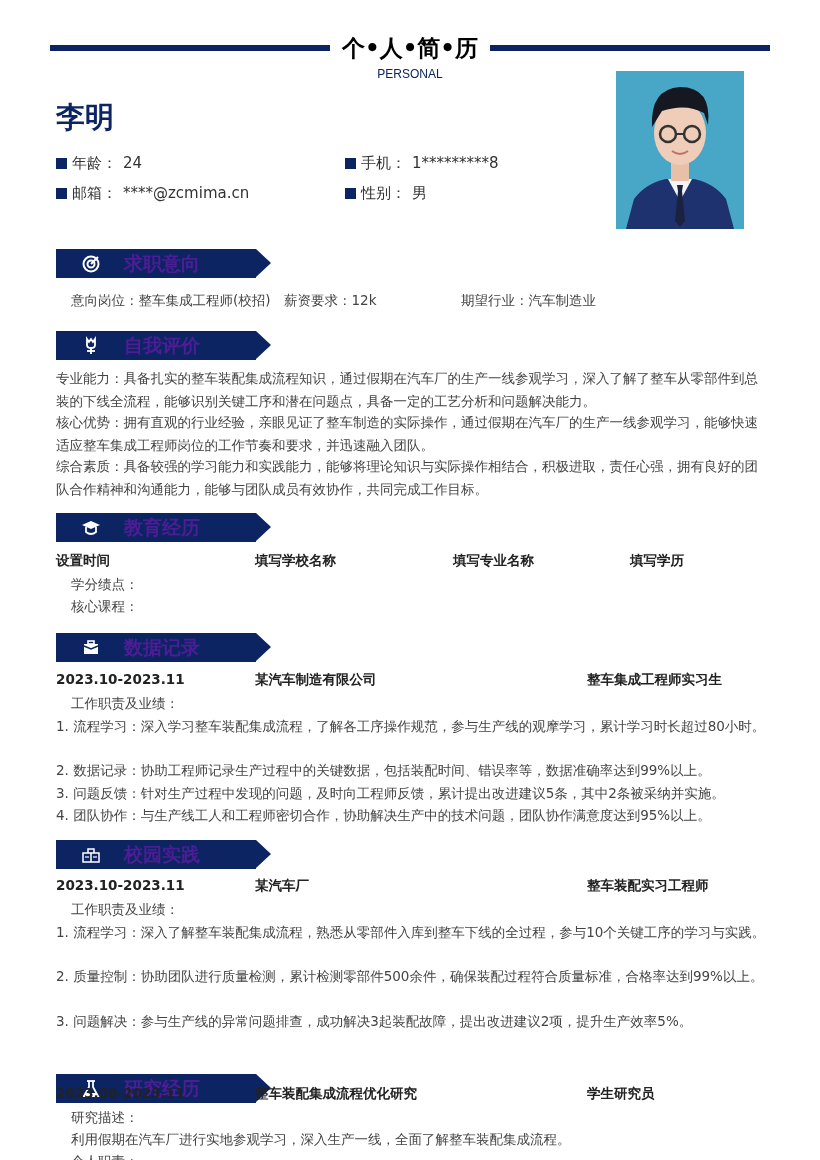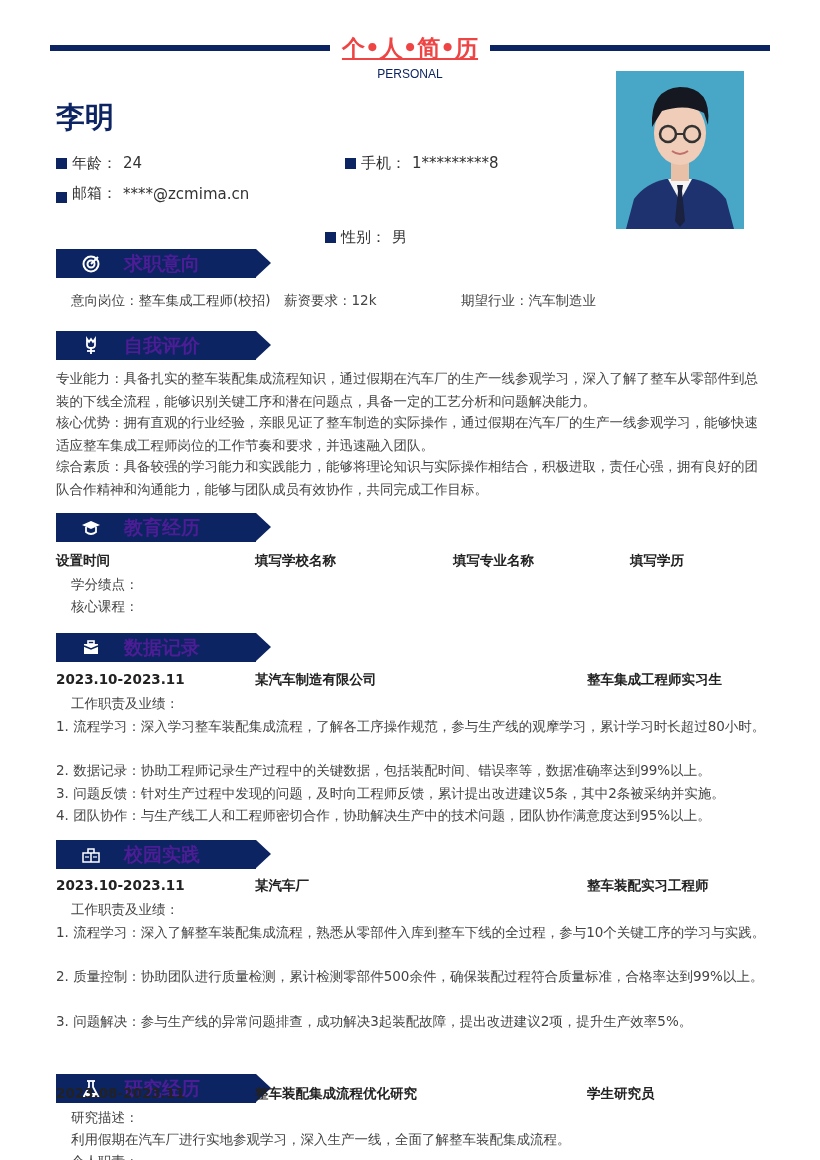--- a/index.html
+++ b/index.html
@@ -3,21 +3,21 @@
 <meta charset="utf-8">
 <style>
   * { margin: 0; padding: 0; box-sizing: border-box; }
   html, body { width: 820px; height: 1160px; overflow: hidden; background: #ffffff; }
   body { font-family: "DejaVu Sans", "Liberation Sans", sans-serif; color: #333; position: relative; }
 
   .title-row { position: absolute; top: 33px; left: 50px; width: 720px; height: 30px; }
   .title-line { position: absolute; top: 12px; height: 6px; background: #0c2462; }
   .title-line.left { left: 0; width: 280px; }
   .title-line.right { left: 440px; width: 280px; }
-  .title-text { position: absolute; left: 280px; width: 160px; top: 0; text-align: center; font-size: 23px; font-weight: bold; color: #ef4444; letter-spacing: 0px; line-height: 30px; text-decoration: underline; }
+  .title-text { position: absolute; left: 280px; width: 160px; top: 0; text-align: center; font-size: 23px; font-weight: bold; color: #000000; letter-spacing: 0px; line-height: 30px; }
   .subtitle { position: absolute; top: 67px; left: 310px; width: 200px; text-align: center; font-size: 12px; color: #0c2462; font-family: "Liberation Sans", sans-serif; }
 
   .name { position: absolute; top: 98px; left: 56px; font-size: 29px; font-weight: bold; color: #0c2462; }
   .info-item { position: absolute; font-size: 15px; color: #333; display: flex; align-items: center; height: 20px; }
   .info-item .sq { width: 11px; height: 11px; background: #0c2462; margin-right: 5px; }
   .info-item .val { margin-left: 6px; }
 
   .photo { position: absolute; top: 71px; left: 616px; width: 128px; height: 158px; background: #48a6c6; overflow: hidden; }
 
   .section-head { position: absolute; left: 56px; height: 29px; width: 215px; }
@@ -46,26 +46,26 @@
 <div class="info-item" style="top:153px;left:56px;">
   <span class="sq"></span>
   <span>年龄：</span>
   <span class="val">24</span>
 </div>
 <div class="info-item" style="top:153px;left:345px;">
   <span class="sq"></span>
   <span>手机：</span>
   <span class="val">1*********8</span>
 </div>
-<div class="info-item" style="top:183px;left:56px;align-items:flex-end;">
+<div class="info-item" style="top:183px;left:56px;">
   <span class="sq"></span>
   <span>邮箱：</span>
   <span class="val">****@zcmima.cn</span>
 </div>
-<div class="info-item" style="top:183px;left:325px;margin-top:44px;">
+<div class="info-item" style="top:183px;left:345px;">
   <span class="sq"></span>
   <span>性别：</span>
   <span class="val">男</span>
 </div>
 
 <div class="photo">
   <svg width="128" height="158" viewBox="0 0 128 158">
     <rect width="128" height="158" fill="#48a6c6"></rect>
     <path d="M10 158 L18 128 Q30 112 50 108 L78 108 Q98 112 110 128 L118 158 Z" fill="#1e3270"></path>
     <path d="M52 108 L64 130 L76 108 Z" fill="#f4f4f4"></path>

